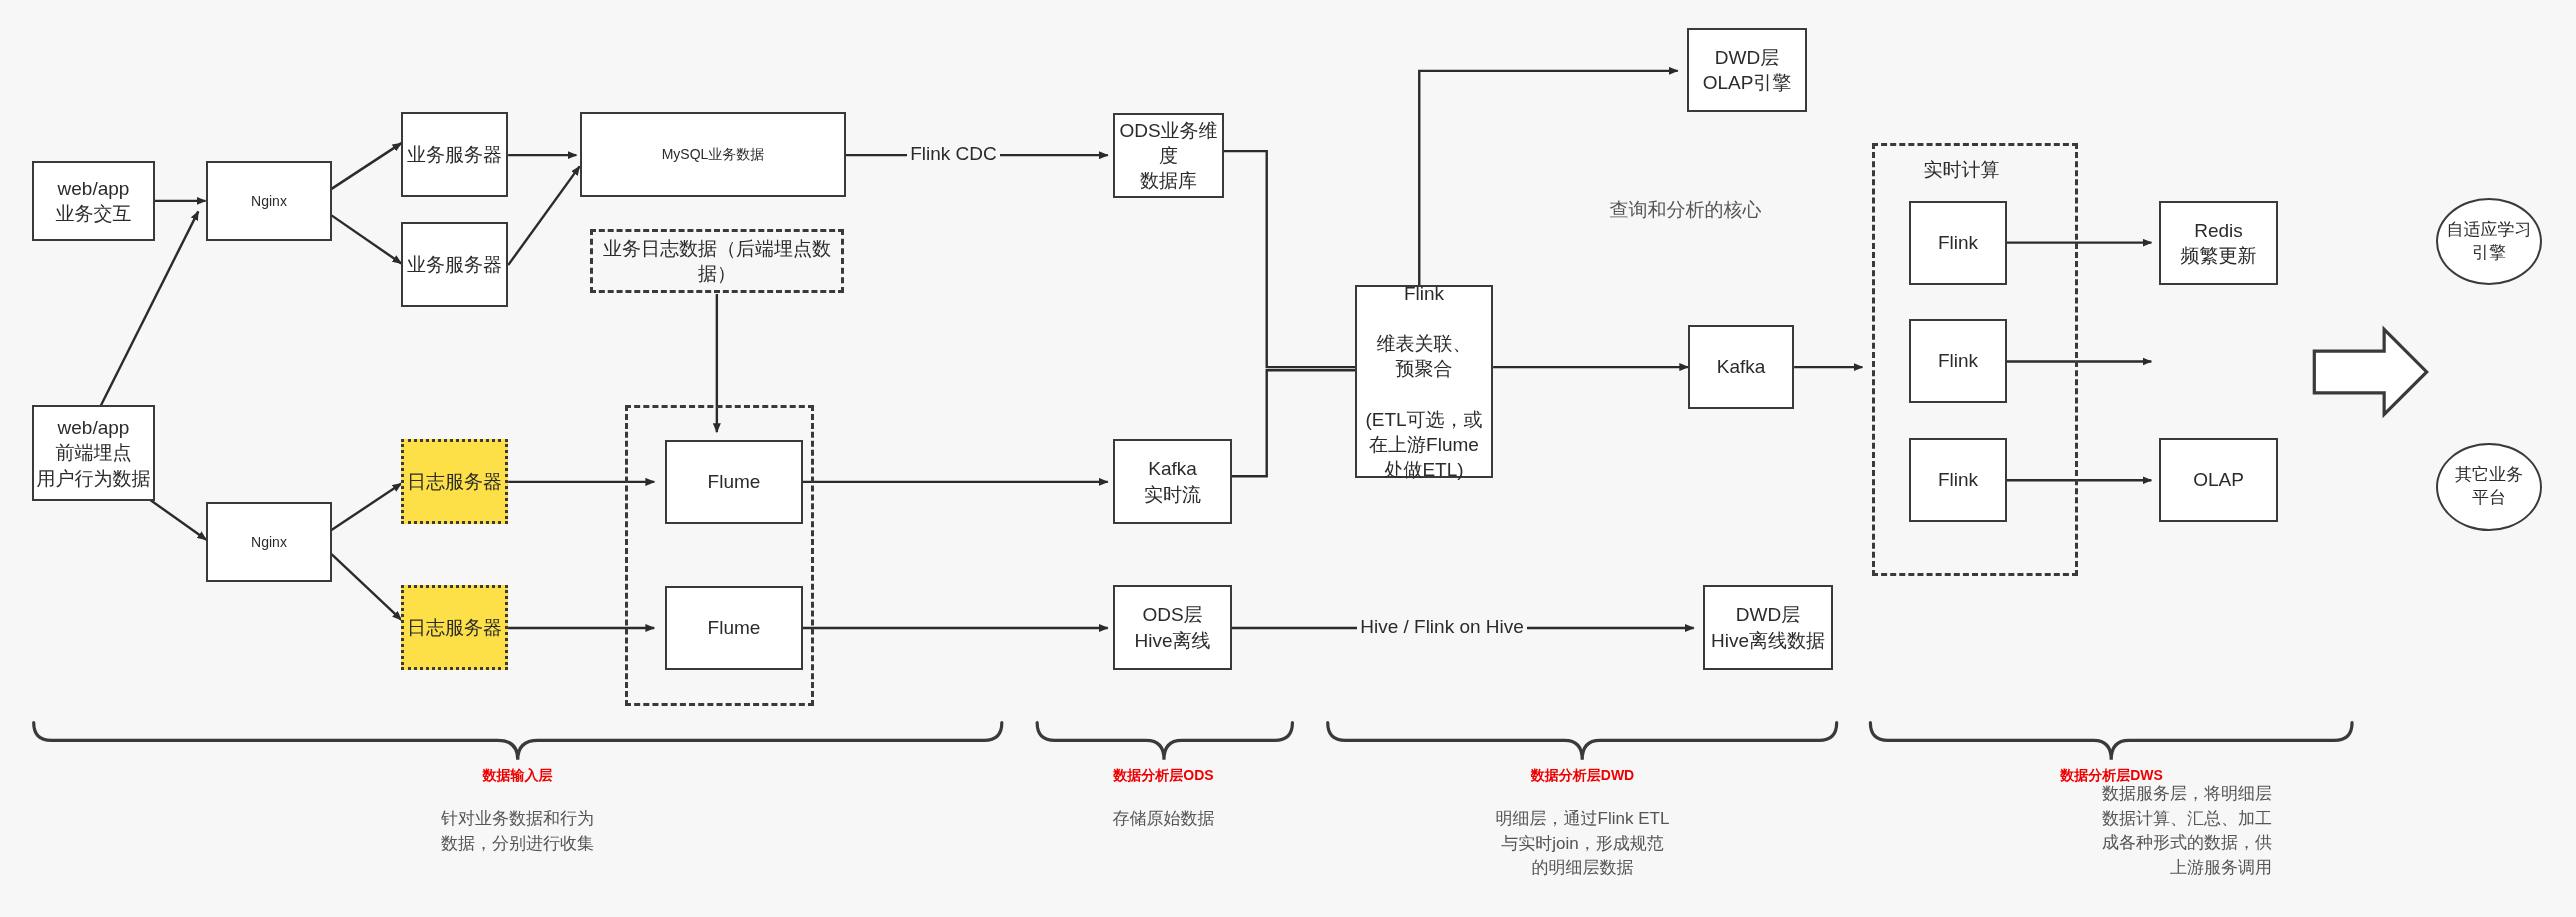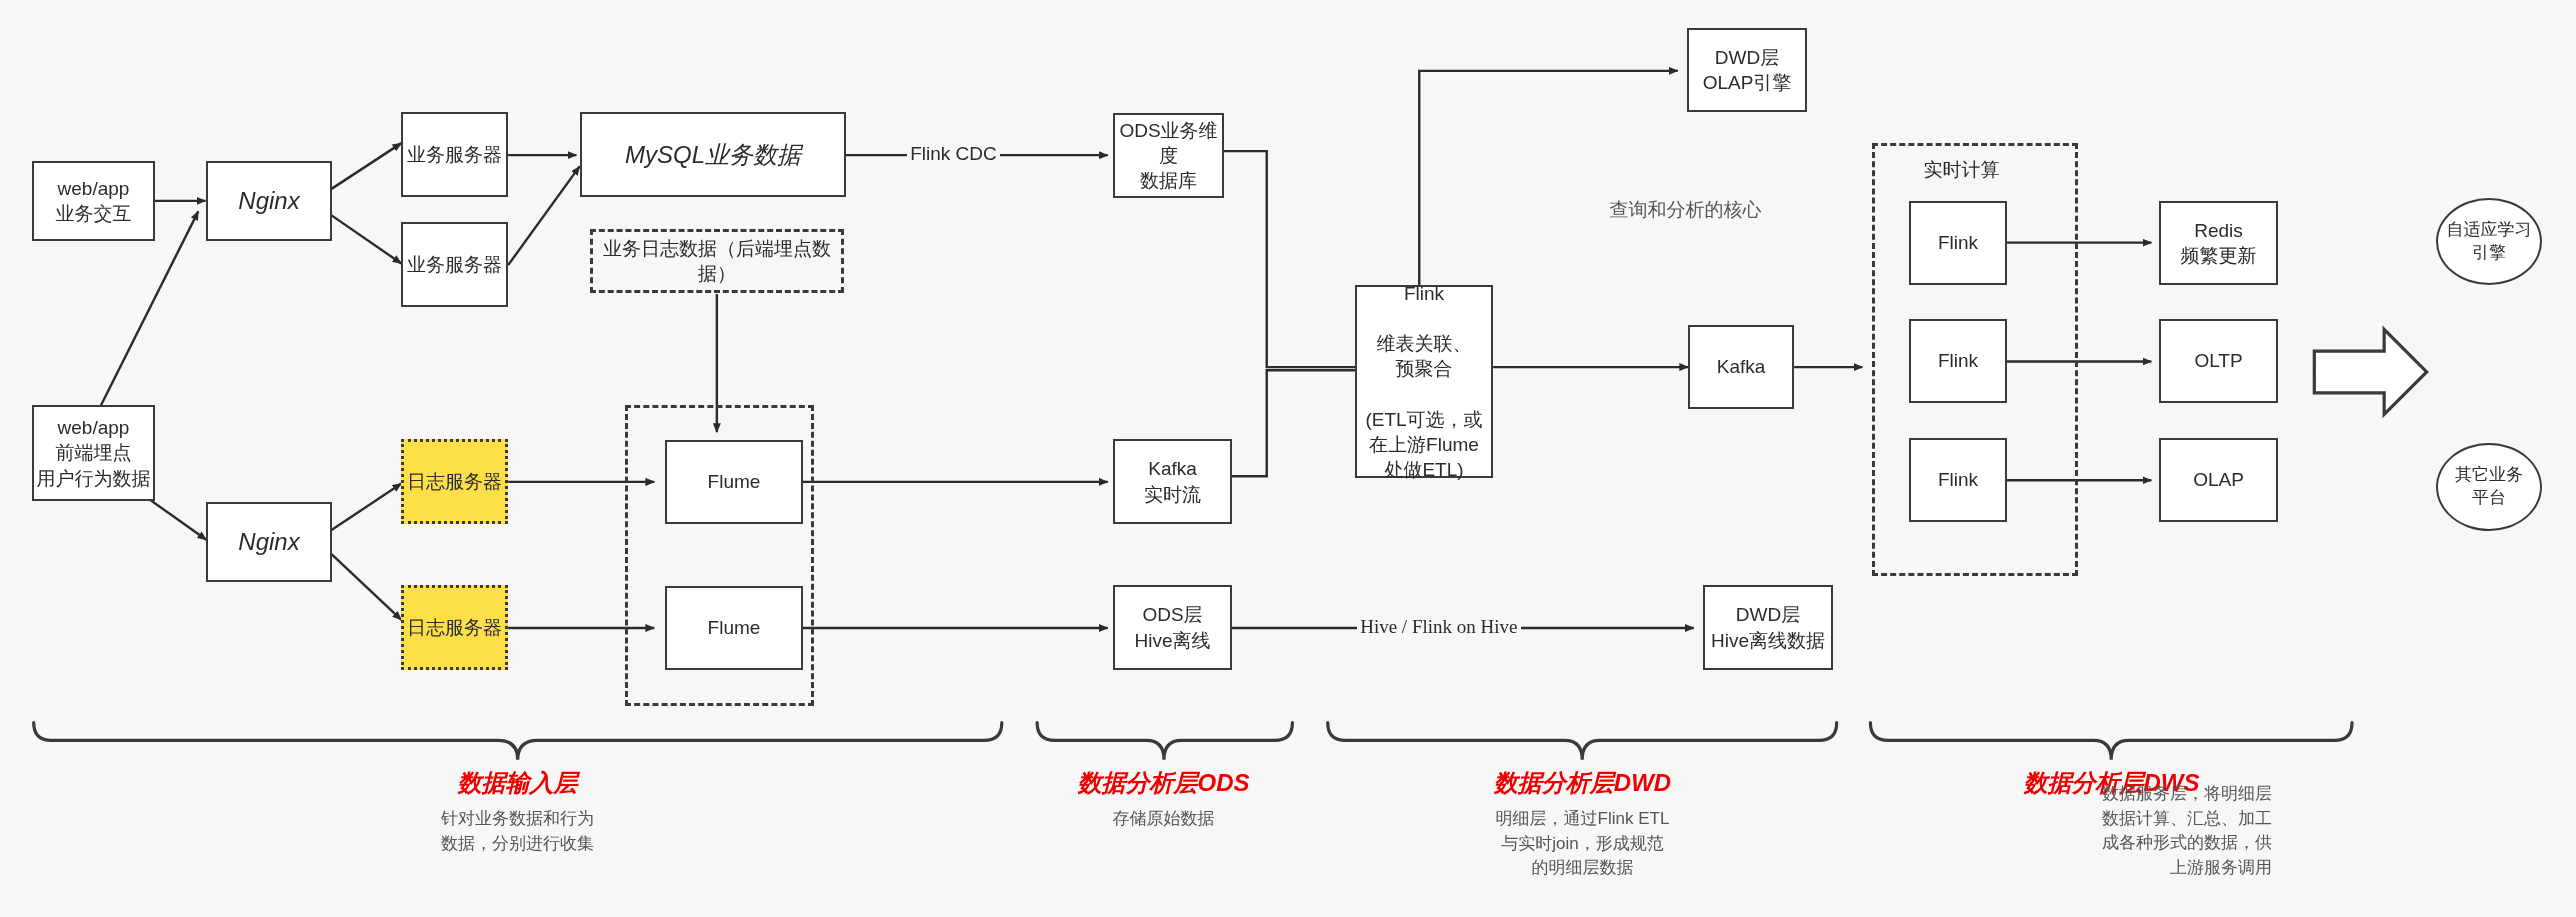--- a/index.html
+++ b/index.html
@@ -77,21 +77,21 @@
     z-index:4;
   }
   .layerdesc{
     position:absolute;
     color:#555;
     text-align:center;
     white-space:pre-line;
     line-height:1.45;
     z-index:4;
   }
-  .fs26{font-size:24px;font-style:italic;}
+  .fs26{font-size:14px;}
   .fs24{font-size:19px;}
   .fs22{font-size:17px;}
 </style>
 </head>
 <body>
 
 <div id="stage">
 
   <svg id="wires" viewBox="0 0 3209 1143">
     <defs>
@@ -224,34 +224,33 @@
 
   <div class="node fs24" style="left:1909px;top:201px;width:98px;height:84px;">Flink</div>
 
   <div class="node fs24" style="left:1909px;top:319px;width:98px;height:84px;">Flink</div>
 
   <div class="node fs24" style="left:1909px;top:438px;width:98px;height:84px;">Flink</div>
 
   <div class="node fs24" style="left:2159px;top:201px;width:119px;height:84px;">Redis
 频繁更新</div>
 
-  <div class="node fs24" style="left:2159px;top:319px;width:119px;height:84px;">OLTP</div>
 
   <div class="node fs24" style="left:2159px;top:438px;width:119px;height:84px;">OLAP</div>
 
   <div class="ellipse fs22" style="left:2436px;top:198px;width:106px;height:87px;">自适应学习
 引擎</div>
 
 
   <div class="ellipse fs22" style="left:2436px;top:443px;width:106px;height:88px;">其它业务
 平台</div>
 
   <div class="edgelabel fs24" style="left:907px;top:143px;">Flink CDC</div>
 
-  <div class="edgelabel fs24" style="left:1357px;top:616px;font-family:Liberation Serif, serif;">Hive / Flink on Hive</div>
+  <div class="edgelabel fs24" style="left:1357px;top:616px;">Hive / Flink on Hive</div>
 
   <div class="freetext fs24" style="left:1581px;top:197px;width:209px;">查询和分析的核心</div>
 
   <div class="layerlabel fs26" style="left:357px;top:767px;width:321px;">数据输入层</div>
   <div class="layerdesc fs22" style="left:357px;top:807px;width:321px;">针对业务数据和行为
 数据，分别进行收集</div>
 
   <div class="layerlabel fs26" style="left:1003px;top:767px;width:321px;">数据分析层ODS</div>
   <div class="layerdesc fs22" style="left:1003px;top:807px;width:321px;">存储原始数据</div>
 

